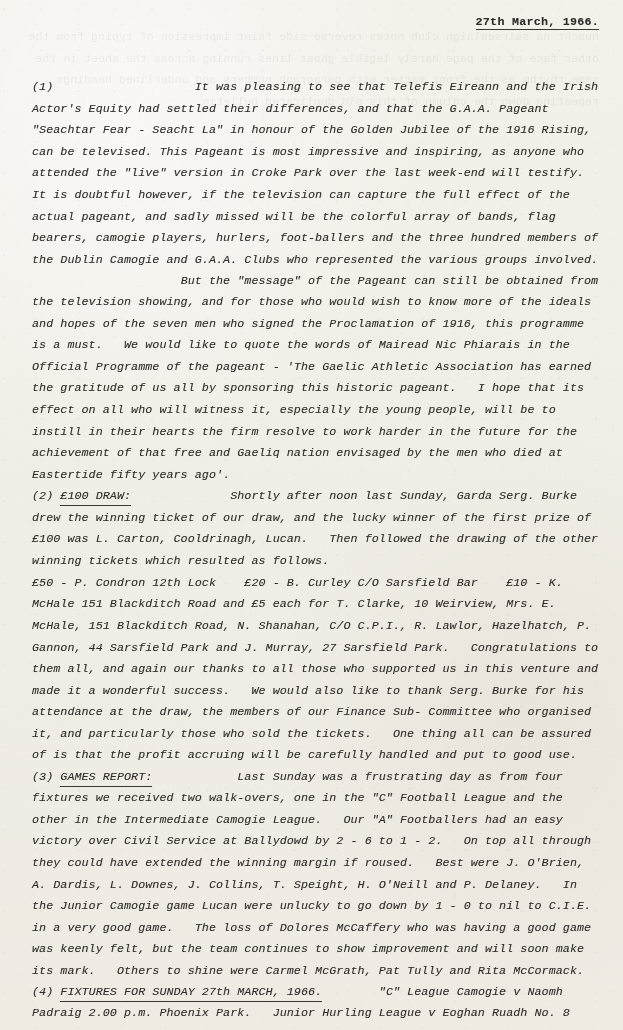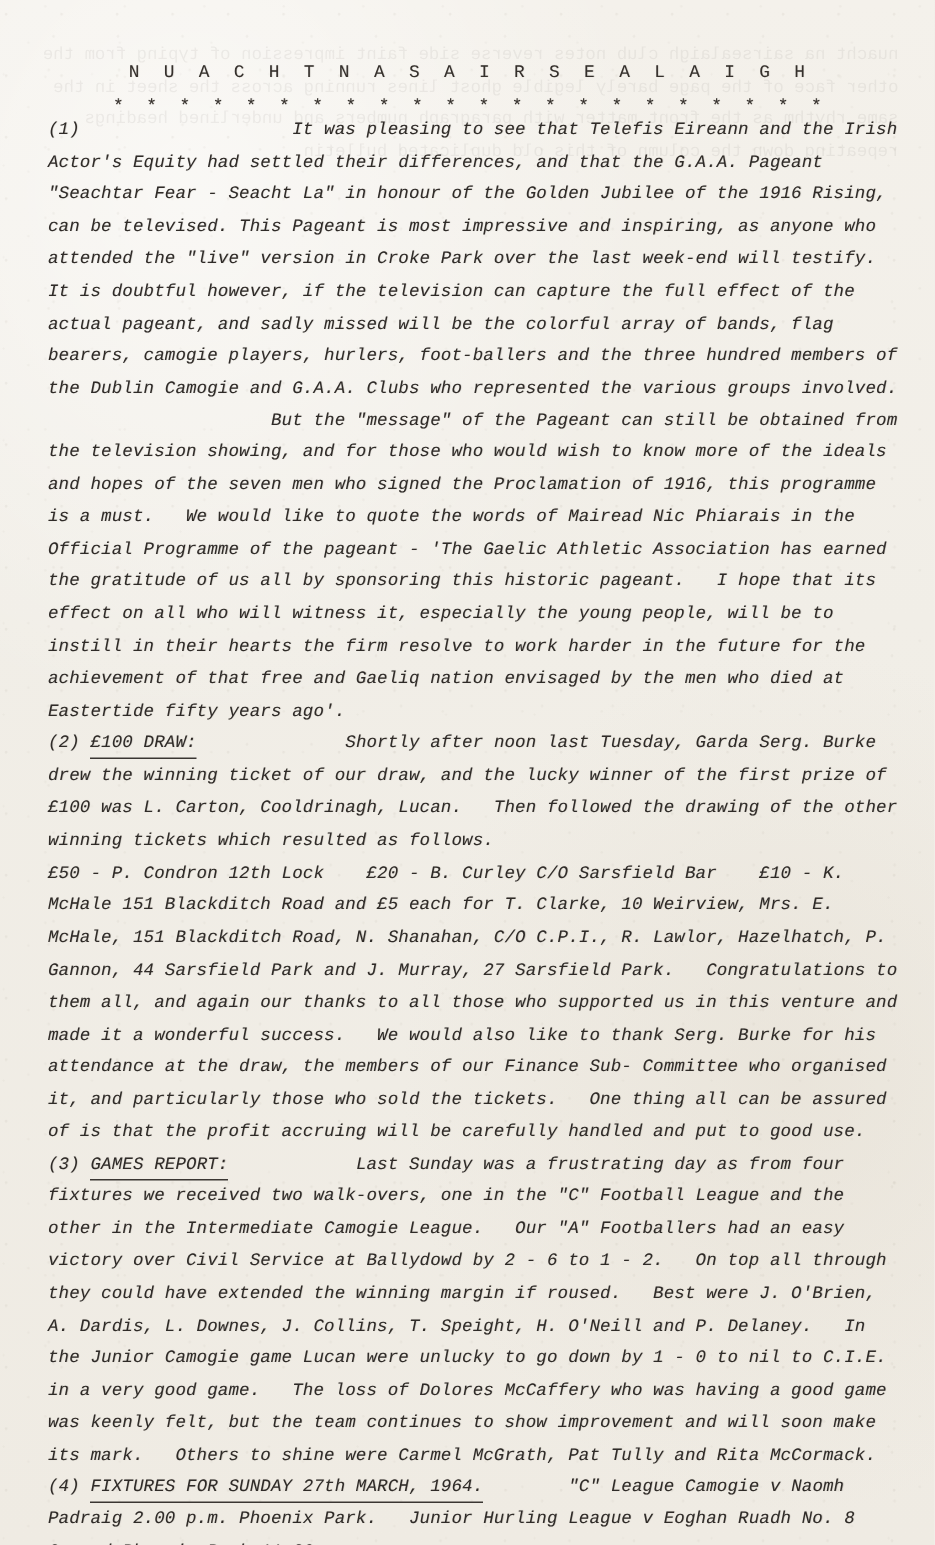--- a/index.html
+++ b/index.html
@@ -135,29 +135,26 @@
 <body>
 
 <div id="page">
 
   <div id="grain"></div>
 
   <div id="showthrough">nuacht na sairsealaigh club notes reverse side faint impression of typing from the other face of the page barely legible ghost lines running across the sheet in the same rhythm as the front matter with paragraph numbers and underlined headings repeating down the column of this old duplicated bulletin</div>
 
   <div id="typescript">
 
+    <div class="date-line"><span class="u">27th March, 1966.</span></div>
 
-    <div class="masthead">
-      <span class="title">N U A C H T   N A   S A I R S E A L A I G H</span>
-      <span class="stars">* * * * * * * * * * * * * * * * * * * * * *</span>
-    </div>
 
     <div id="body-block">
         <p class="para j1"><span>(1)                    It was pleasing to see that Telefis Eireann and the Irish Actor's Equity had settled their differences, and that the G.A.A. Pageant "Seachtar Fear - Seacht La" in honour of the Golden Jubilee of the 1916 Rising, can be televised. This Pageant is most impressive and inspiring, as anyone who attended the "live" version in Croke Park over the last week-end will testify.   It is doubtful however, if the television can capture the full effect of the actual pageant, and sadly missed will be the colorful array of bands, flag bearers, camogie players, hurlers, foot-ballers and the three hundred members of the Dublin Camogie and G.A.A. Clubs who represented the various groups involved.</span></p>
         <p class="para j2"><span>                     But the "message" of the Pageant can still be obtained from the television showing, and for those who would wish to know more of the ideals and hopes of the seven men who signed the Proclamation of 1916, this programme is a must.   We would like to quote the words of Mairead Nic Phiarais in the Official Programme of the pageant - 'The Gaelic Athletic Association has earned the gratitude of us all by sponsoring this historic pageant.   I hope that its effect on all who will witness it, especially the young people, will be to instill in their hearts the firm resolve to work harder in the future for the achievement of that free and Gaeliq nation envisaged by the men who died at Eastertide fifty years ago'.</span></p>
-        <p class="para j2"><span class="sec-num">(2) </span><span class="u">£100 DRAW:</span><span>              Shortly after noon last Tuesday, Garda Serg. Burke drew the winning ticket of our draw, and the lucky winner of the first prize of £100 was L. Carton, Cooldrinagh, Lucan.   Then followed the drawing of the other winning tickets which resulted as follows.</span></p>
+        <p class="para j2"><span class="sec-num">(2) </span><span class="u">£100 DRAW:</span><span>              Shortly after noon last Sunday, Garda Serg. Burke drew the winning ticket of our draw, and the lucky winner of the first prize of £100 was L. Carton, Cooldrinagh, Lucan.   Then followed the drawing of the other winning tickets which resulted as follows.</span></p>
         <p class="para j1"><span>£50 - P. Condron 12th Lock    £20 - B. Curley C/O Sarsfield Bar    £10 - K. McHale 151 Blackditch Road and £5 each for T. Clarke, 10 Weirview, Mrs. E. McHale, 151 Blackditch Road, N. Shanahan, C/O C.P.I., R. Lawlor, Hazelhatch, P. Gannon, 44 Sarsfield Park and J. Murray, 27 Sarsfield Park.   Congratulations to them all, and again our thanks to all those who supported us in this venture and made it a wonderful success.   We would also like to thank Serg. Burke for his attendance at the draw, the members of our Finance Sub- Committee who organised it, and particularly those who sold the tickets.   One thing all can be assured of is that the profit accruing will be carefully handled and put to good use.</span></p>
         <p class="para j1"><span class="sec-num">(3) </span><span class="u">GAMES REPORT:</span><span>            Last Sunday was a frustrating day as from four fixtures we received two walk-overs, one in the "C" Football League and the other in the Intermediate Camogie League.   Our "A" Footballers had an easy victory over Civil Service at Ballydowd by 2 - 6 to 1 - 2.   On top all through they could have extended the winning margin if roused.   Best were J. O'Brien, A. Dardis, L. Downes, J. Collins, T. Speight, H. O'Neill and P. Delaney.   In the Junior Camogie game Lucan were unlucky to go down by 1 - 0 to nil to C.I.E. in a very good game.   The loss of Dolores McCaffery who was having a good game was keenly felt, but the team continues to show improvement and will soon make its mark.   Others to shine were Carmel McGrath, Pat Tully and Rita McCormack.</span></p>
-        <p class="para j2"><span class="sec-num">(4) </span><span class="u">FIXTURES FOR SUNDAY 27th MARCH, 1964.</span><span>        "C" League Camogie v Naomh Padraig 2.00 p.m. Phoenix Park.   Junior Hurling League v Eoghan Ruadh No. 8 Ground Phoenix Park 11.30 a.m.</span></p>
+        <p class="para j2"><span class="sec-num">(4) </span><span class="u">FIXTURES FOR SUNDAY 27th MARCH, 1966.</span><span>        "C" League Camogie v Naomh Padraig 2.00 p.m. Phoenix Park.   Junior Hurling League v Eoghan Ruadh No. 8 Ground Phoenix Park 11.30 a.m.</span></p>
       </div>
 
   </div>
 </div>
 
 </body></html>

